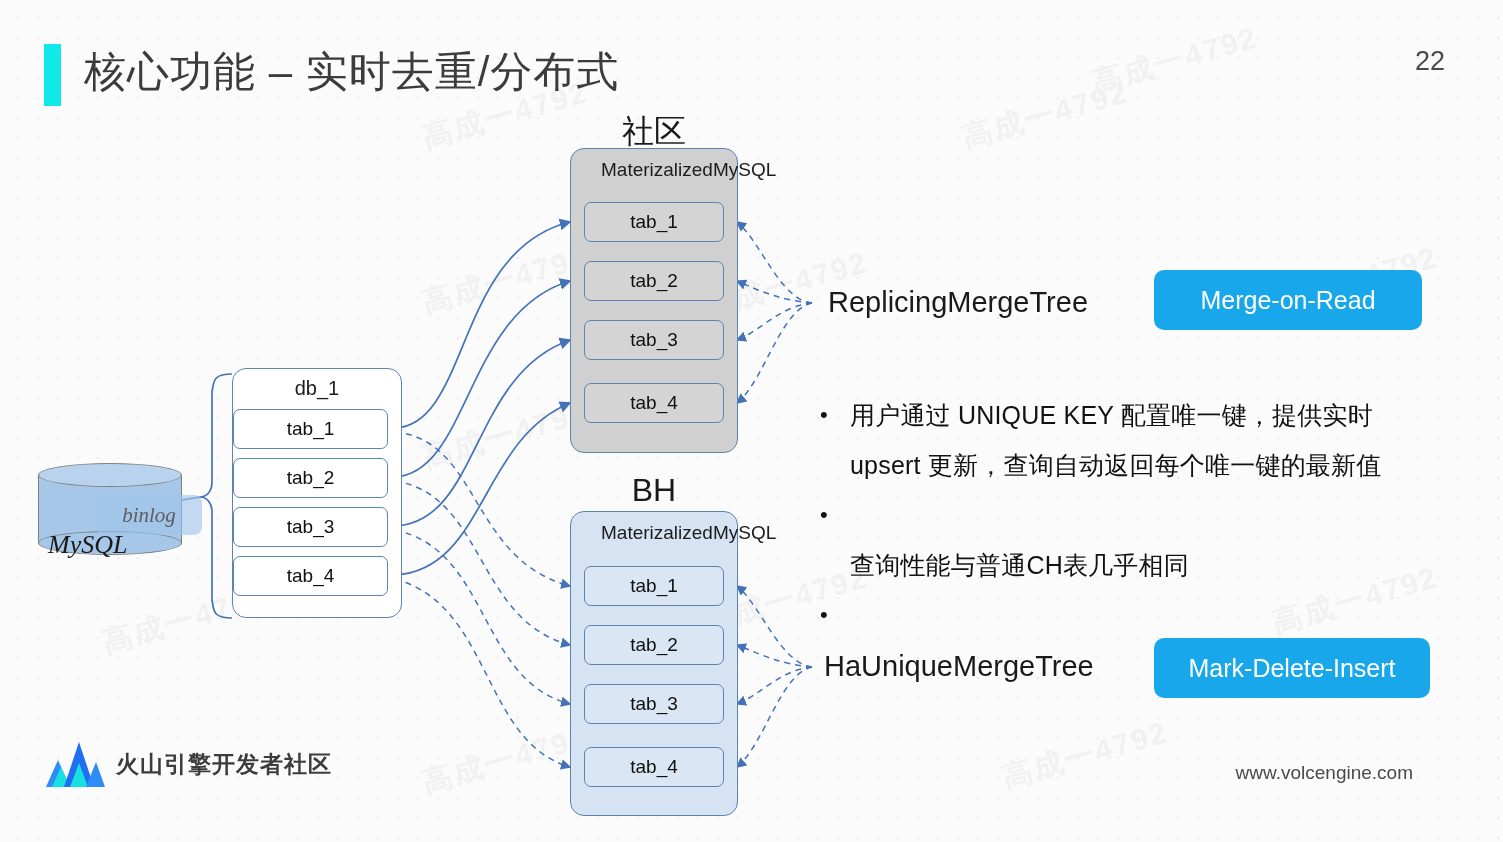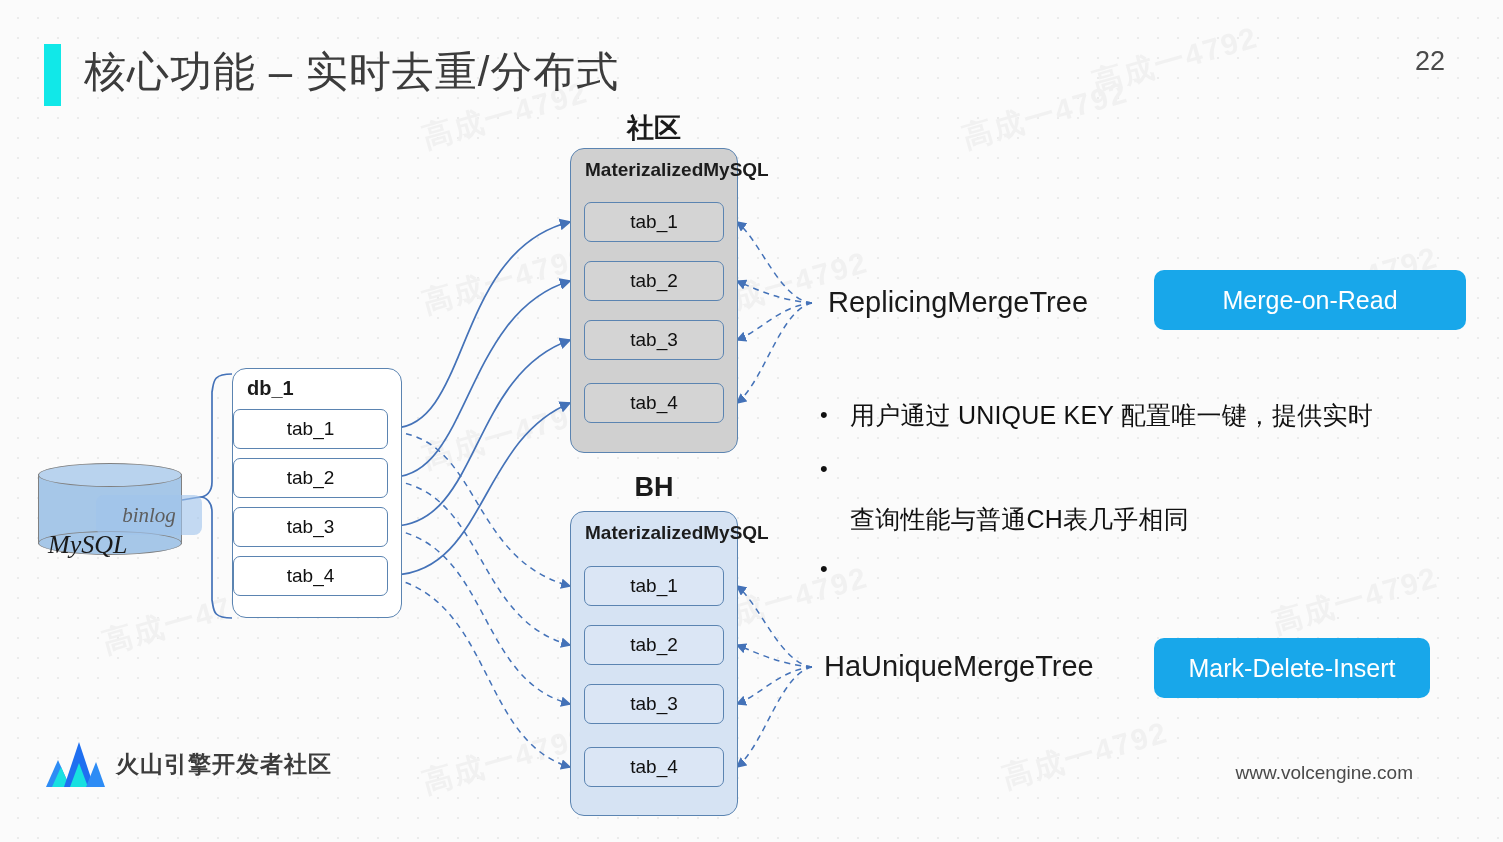--- a/index.html
+++ b/index.html
@@ -50,44 +50,43 @@
   #page-number {
     position: absolute;
     right: 58px; top: 46px;
     font-size: 27px;
     color: #4a4a4a;
   }
 
   
   .grp-title {
     position: absolute;
-    font-size: 27px;
+    font-size: 32px;
     color: #1a1a1a;
     text-align: center;
     white-space: nowrap;
-    font-weight: bold;
   }
   .grp-box {
     position: absolute;
     border: 1.6px solid #5b84b1;
     border-radius: 14px;
     box-sizing: border-box;
   }
   .grp-box.gray  { background: #d0d0d0; }
   .grp-box.blue  { background: #d6e3f3; }
   .grp-box.white { background: #ffffff; }
   .grp-label {
     position: absolute;
     left: 0; right: 0; top: 10px;
+    text-align: center;
     font-size: 19px;
     color: #1c1c1c;
     line-height: 1.12;
-    padding: 0 14px;
-    box-sizing: border-box;
-    font-weight: bold;
+    padding: 0 30px;
+    box-sizing: border-box;
   }
   .tab-box {
     position: absolute;
     height: 40px;
     border: 1.4px solid #5b84b1;
     border-radius: 7px;
     box-sizing: border-box;
     display: flex;
     align-items: center;
     justify-content: center;
@@ -315,32 +314,33 @@
   <div class="grp-title" style="left:570px; top:472px; width:168px;">BH</div>
   <div class="grp-box blue" style="left:570px; top:511px; width:168px; height:305px;">
     <div class="grp-label">MaterizalizedMySQL</div>
   </div>
   <div class="tab-box blue" style="left:584px; top:566px; width:140px;">tab_1</div>
   <div class="tab-box blue" style="left:584px; top:625px; width:140px;">tab_2</div>
   <div class="tab-box blue" style="left:584px; top:684px; width:140px;">tab_3</div>
   <div class="tab-box blue" style="left:584px; top:747px; width:140px;">tab_4</div>
 
   <div class="engine-label" style="left:828px; top:286px;">ReplicingMergeTree</div>
-  <div class="pill" style="left:1154px; top:270px; width:312px;">Merge-on-Read</div>
+  <div class="pill" style="left:1154px; top:270px; width:268px;">Merge-on-Read</div>
 
   <div class="engine-label" style="left:824px; top:650px;">HaUniqueMergeTree</div>
   <div class="pill" style="left:1154px; top:638px; width:276px;">Mark-Delete-Insert</div>
 
   <div id="bullets">
     <div class="bullet">
       <span class="dot">•</span>
       <span class="txt">用户通过 UNIQUE KEY 配置唯一键，提供实时</span>
     </div>
     <div class="bullet">
       <span class="dot"></span>
+      <span class="txt">upsert 更新，查询自动返回每个唯一键的最新值</span>
     </div>
     <div class="bullet">
       <span class="dot">•</span>
     </div>
     <div class="bullet">
       <span class="dot"></span>
       <span class="txt">查询性能与普通CH表几乎相同</span>
     </div>
     <div class="bullet">
       <span class="dot">•</span>

